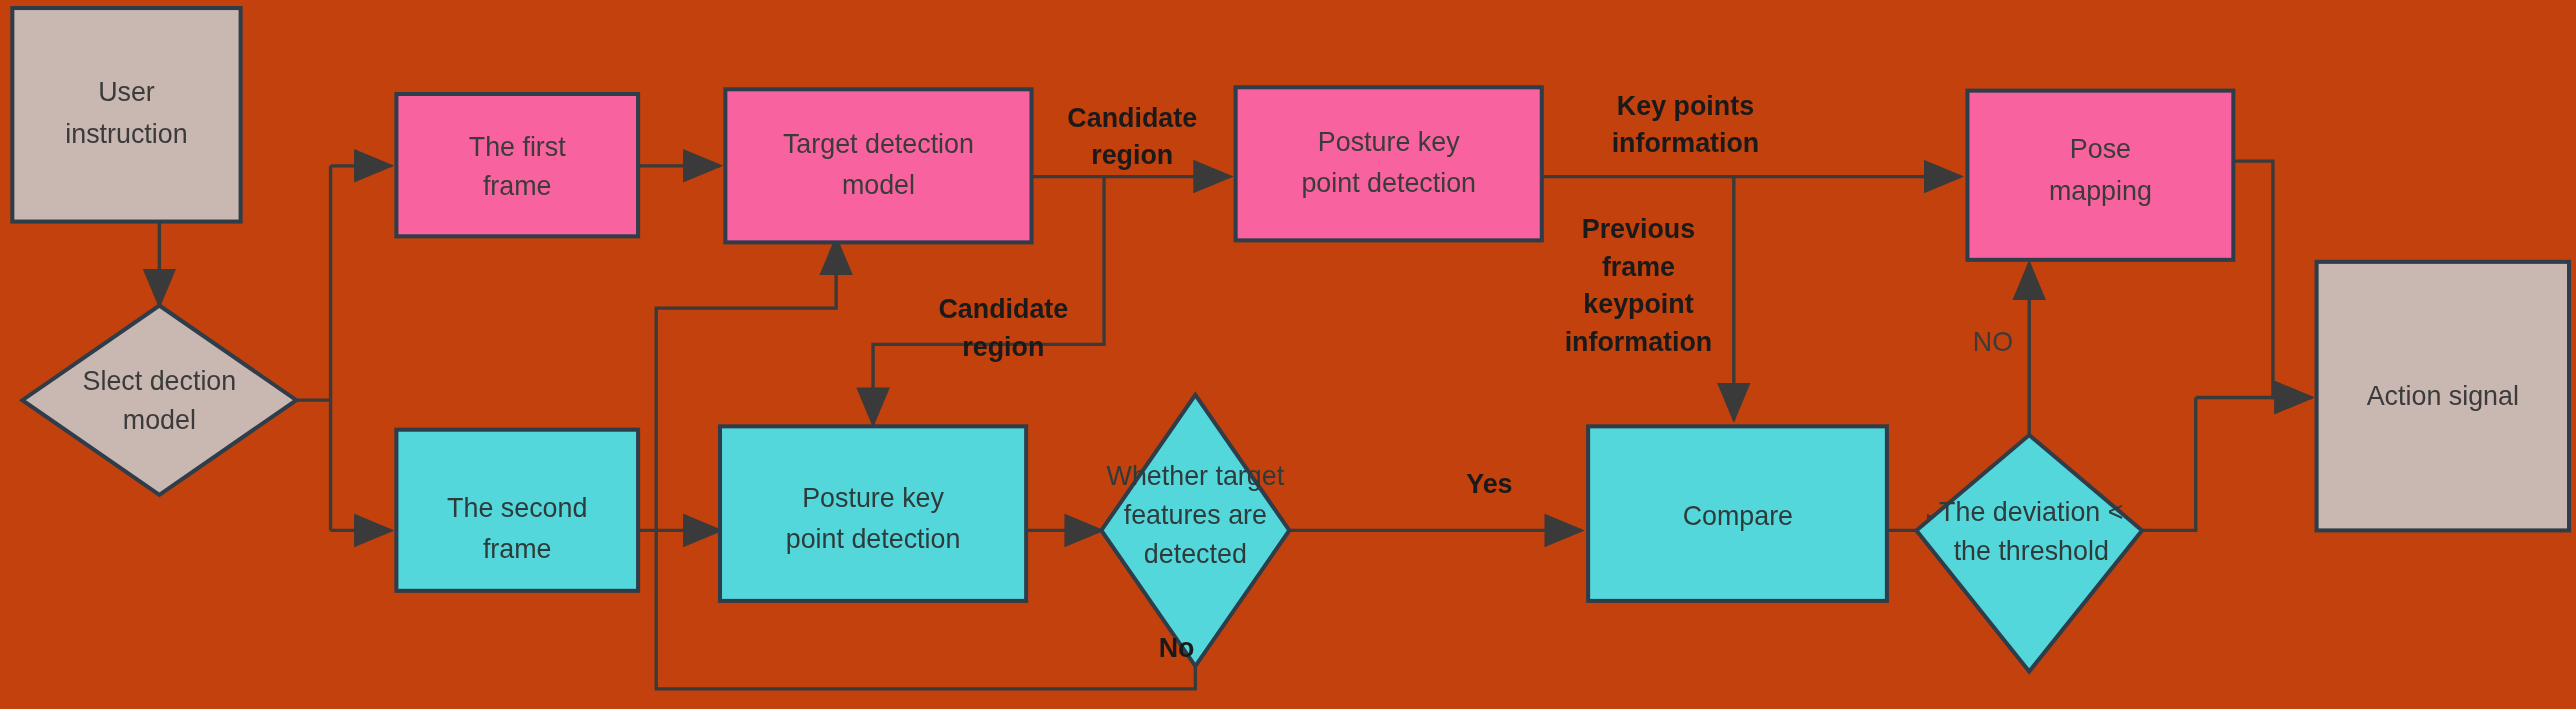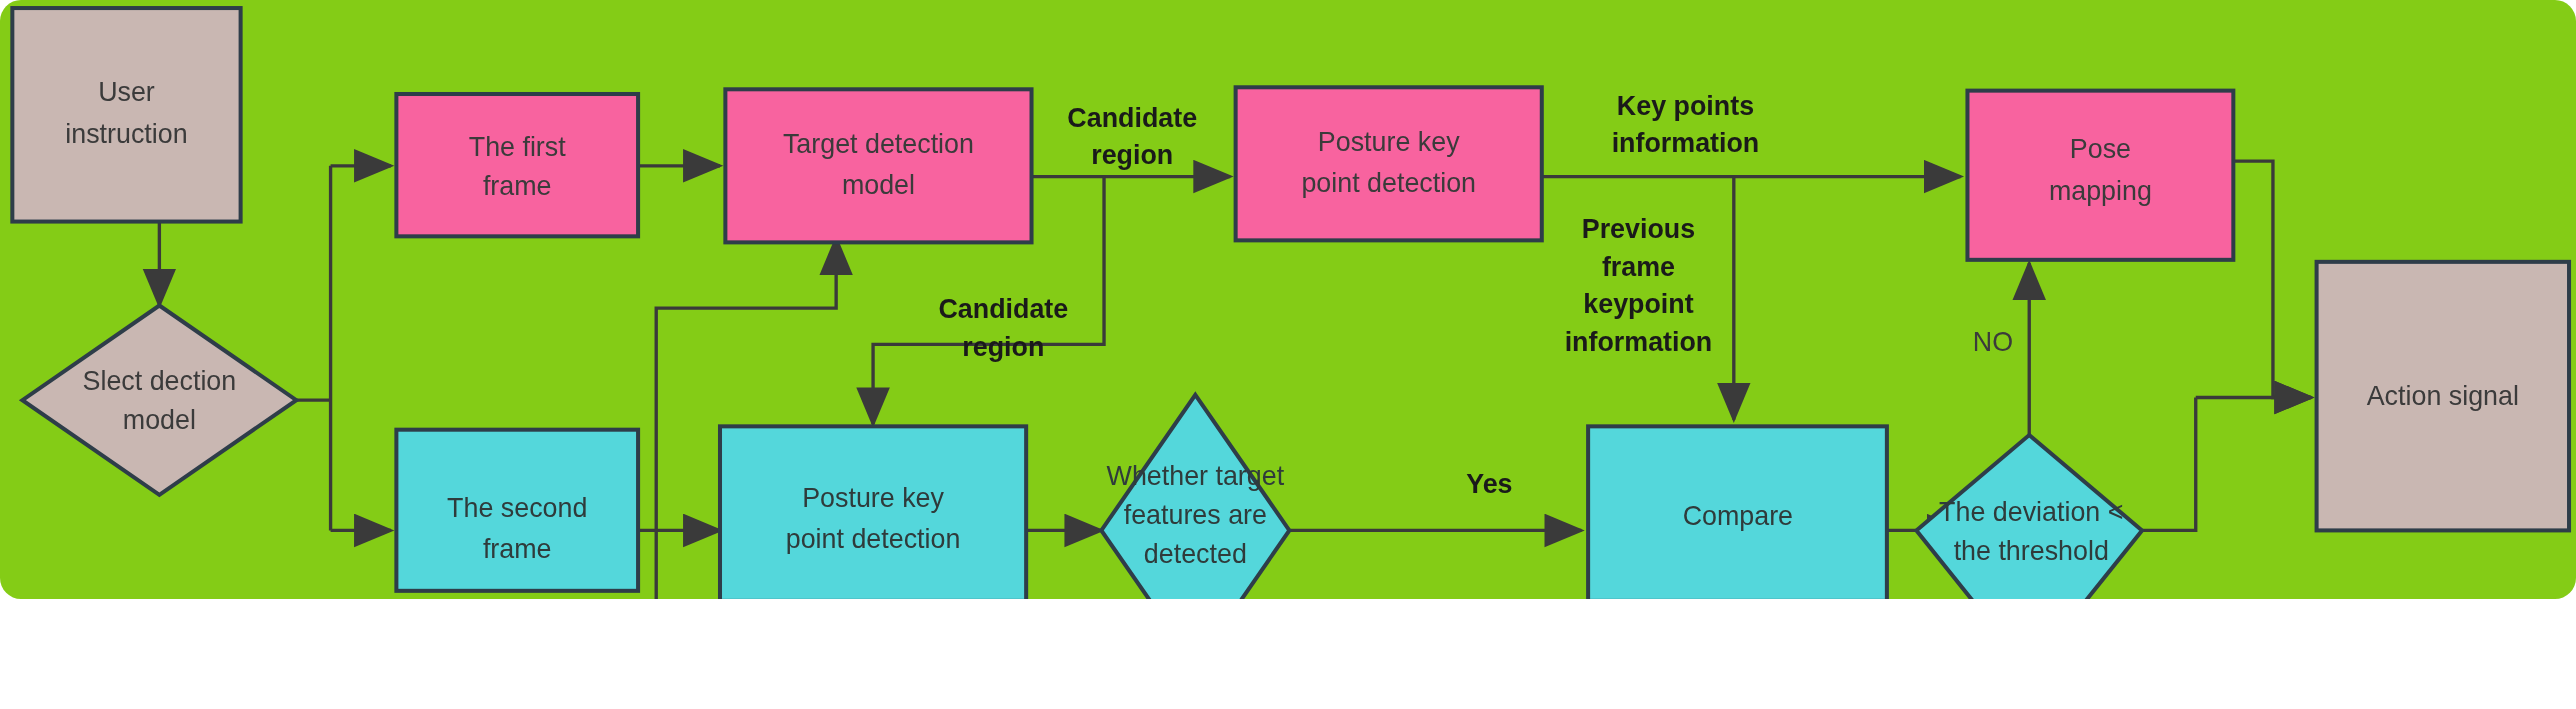--- a/index.html
+++ b/index.html
@@ -6,24 +6,23 @@
     margin: 0;
     padding: 0;
     background: #ffffff;
   }
   body {
     font-family: "Liberation Sans", sans-serif;
   }
   #diagram-root {
     position: relative;
     width: 2576px;
-    height: 599px;
-    background: #84cc16;
+    height: 709px;
+    background: #c2410c;
     overflow: hidden;
-    border-radius: 21px;
   }
   svg.flow {
     display: block;
     width: 2576px;
     height: 709px;
   }
   .node-label {
     font-family: "Liberation Sans", sans-serif;
     font-size: 40px;
     fill: #3b3b3b;

